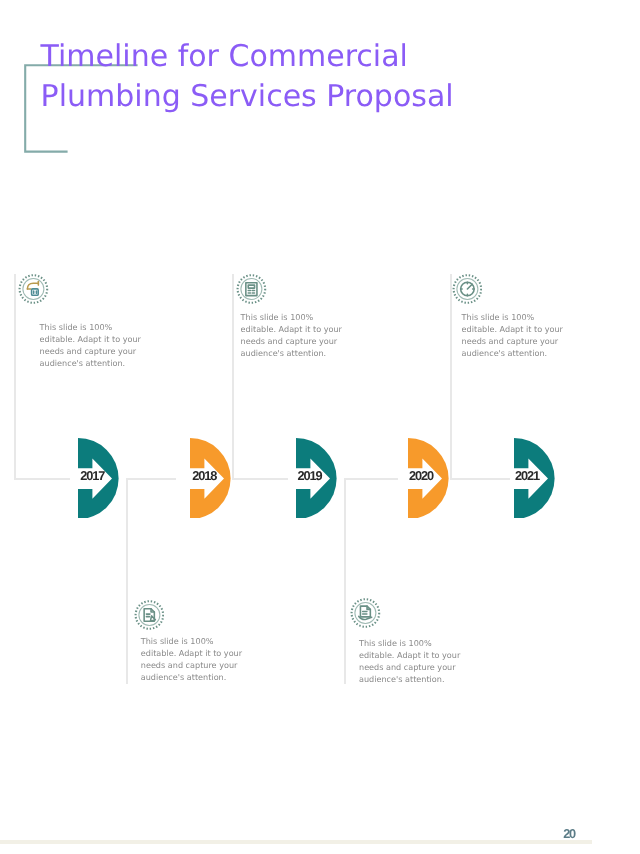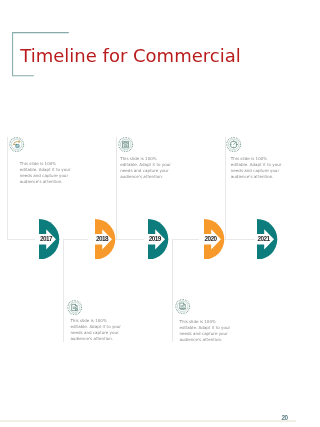--- a/index.html
+++ b/index.html
@@ -8,22 +8,22 @@
     width: 296px; height: 427px;
     background: #ffffff;
     font-family: "DejaVu Sans", sans-serif;
     overflow: hidden;
     position: relative;
   }
   .page { position: absolute; left:0; top:0; width:296px; height:427px; }
 
   
   .bracket { position:absolute; left:12px; top:31.6px; }
-  .title { position:absolute; left:20.3px; top:46px; width:280px;
-    font-size:18px; line-height:20.1px; color:#b91c1c; white-space:nowrap; }
+  .title { position:absolute; left:20.3px; top:18px; width:280px;
+    font-size:15px; line-height:20.1px; color:#8b5cf6; white-space:nowrap; }
 
   
   .tl { position:absolute; left:0; top:0; width:296px; height:427px; }
   .vline { position:absolute; width:1px; background:#E8E8E8; }
   .hline { position:absolute; height:1px; background:#E8E8E8; }
   .body-text { position:absolute; width:52px;
      font-size:4.05px; line-height:6.05px; color:#8a8a8a; }
   .icon { position:absolute; width:15px; height:15px; }
   .marker { position:absolute; }
   .yr { position:absolute; font-family:"Liberation Sans", sans-serif; font-size:6.4px;
@@ -37,20 +37,21 @@
 </head>
 <body>
 
 <div class="page">
 
   <svg class="bracket" width="60" height="46">
     <path d="M 56.8 0.6 L 0.6 0.6 L 0.6 43.8 L 21.8 43.8" fill="none" stroke="#84ABA9" stroke-width="1.05"></path>
   </svg>
   <div class="title">
     <div>Timeline for Commercial</div>
+    <div>Plumbing Services Proposal</div>
   </div>
 
   <div class="tl" id="timeline">
       <div class="vline" style="left:7.4px;top:136.6px;height:102.30000000000001px"></div>
       <div class="hline" style="left:7.4px;top:238.9px;width:27.4px"></div>
       <div class="icon" style="left:9.4px;top:136.9px"><svg width="15.4" height="15" viewBox="0 0 20 20">
           <circle cx="10" cy="10" r="9.2" fill="none" stroke="#6A9086" stroke-width="1.4" stroke-dasharray="0.95 1.25"></circle>
           <circle cx="10" cy="10" r="7.0" fill="none" stroke="#9FBAB3" stroke-width="0.7"></circle>
           <g fill="none" stroke="#6A9086" stroke-width="1.05" stroke-linejoin="round" stroke-linecap="round" transform="translate(10,10) scale(1.0) translate(-10,-10)">
             <path d="M6.0 10.0 q0 -3.8 3.9 -3.8 h3.4" stroke="#B99A4E"></path>

